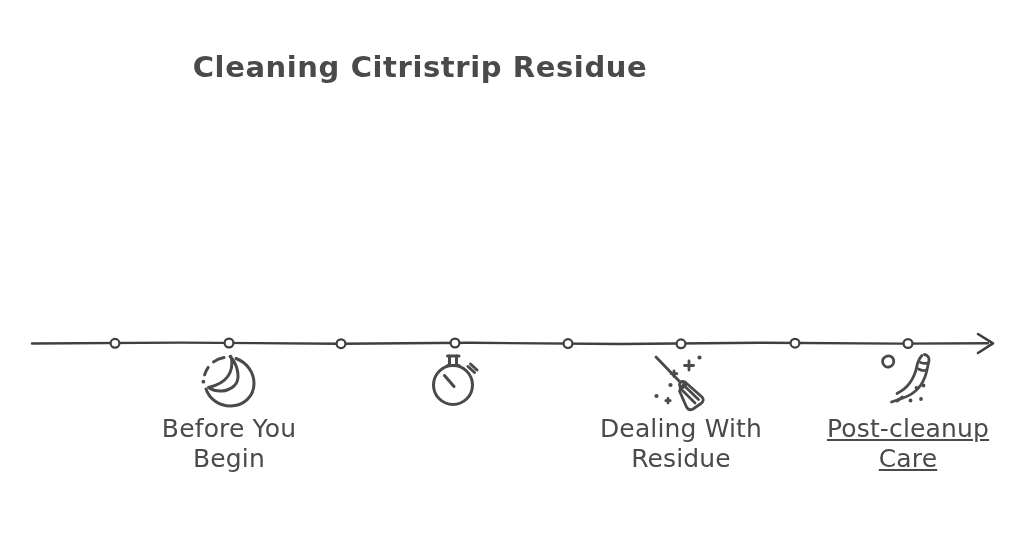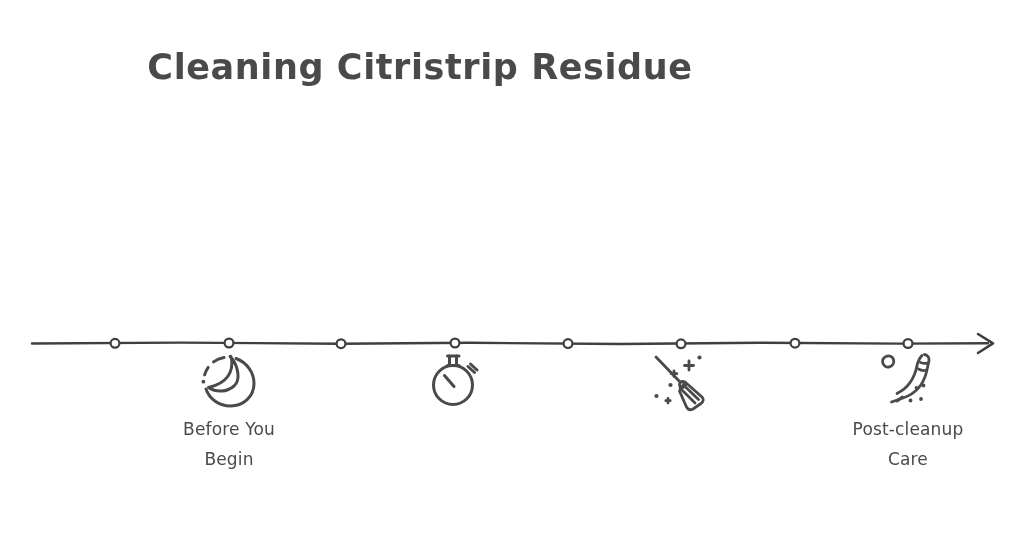--- a/index.html
+++ b/index.html
@@ -25,21 +25,21 @@
   }
 
   
   #title {
     position: absolute;
     left: 0;
     top: 48px;
     width: 840px;
     text-align: center;
     font-family: "DejaVu Sans", sans-serif;
-    font-size: 35px;
+    font-size: 29px;
     font-weight: bold;
     letter-spacing: 0.6px;
     color: #4a4a4a;
     line-height: 38px;
     white-space: nowrap;
   }
 
   
   #axis-layer {
     position: absolute;
@@ -53,21 +53,21 @@
   
   .milestone {
     position: absolute;
     width: 170px;
     box-sizing: border-box;
     text-align: center;
   }
 
   .ms-label {
     font-family: "DejaVu Sans", sans-serif;
-    font-size: 17px;
+    font-size: 25px;
     line-height: 30px;
     color: #4a4a4a;
     letter-spacing: 0.15px;
     white-space: pre-line;
   }
 
   .ms-icon {
     width: 170px;
     height: 58px;
     display: flex;
@@ -77,21 +77,21 @@
   .ms-icon svg {
     display: block;
     overflow: visible;
   }
 
   
   .milestone.below .ms-label { margin-top: 4px; }
   .pos-1 { left: 144px; }
   .pos-3 { left: 370px; }
   .pos-5 { left: 596px; }
-  .pos-7 { left: 823px; }
+  .pos-7 { left: 823px; text-decoration: underline; }
   .below { }
   .band-below { top: 352px; }
 </style>
 </head>
 <body>
 
 <div id="infographic">
 
   <div id="title">Cleaning Citristrip Residue</div>
 
@@ -148,20 +148,22 @@
         <path d="M36 30 L 53 45 C 55 47, 54.5 49.5, 52 51.5 L 44 57 C 41.5 58.5, 39 57.5, 37.5 55 L 30.5 39 Z" fill="none"></path>
         <path d="M31 36 L 46 51 M35 33.5 L 49.5 47.5"></path>
         <path d="M40 9 L 40 18 M35.5 13.5 L 44.5 13.5"></path>
         <path d="M25 19 L 25 24.5 M22.2 21.7 L 27.8 21.7"></path>
         <path d="M19 46.5 L 19 51 M16.8 48.7 L 21.2 48.7"></path>
         <circle cx="50.5" cy="5.5" r="2.1" fill="#4a4a4a" stroke="none"></circle>
         <circle cx="21.5" cy="33" r="2.1" fill="#4a4a4a" stroke="none"></circle>
         <circle cx="7.5" cy="44" r="2.1" fill="#4a4a4a" stroke="none"></circle>
       </svg>
     </div>
+    <div class="ms-label">Dealing With
+Residue</div>
   </div>
 
   <div class="milestone below pos-7 band-below">
     <div class="ms-icon">
       <svg width="62" height="58" viewBox="0 0 62 58" fill="none" stroke="#4a4a4a" stroke-width="2.8" stroke-linecap="round" stroke-linejoin="round">
         <path d="M47.5 2.5 C 50.5 3, 52.5 5.5, 52 8.5 L 49.5 20 C 46 34, 38 42, 26 46 L 14.5 50"></path>
         <path d="M45 3.5 C 42.5 6, 41 9.5, 40 13.5 C 37.5 27, 31 36, 20 41.5"></path>
         <path d="M43.5 10.5 C 46 11.5, 48.5 11.8, 50.8 11"></path>
         <path d="M41.5 17 C 44 18.5, 46.5 19, 48.8 18.2"></path>
         <path d="M25.5 45 L 20 49"></path>

